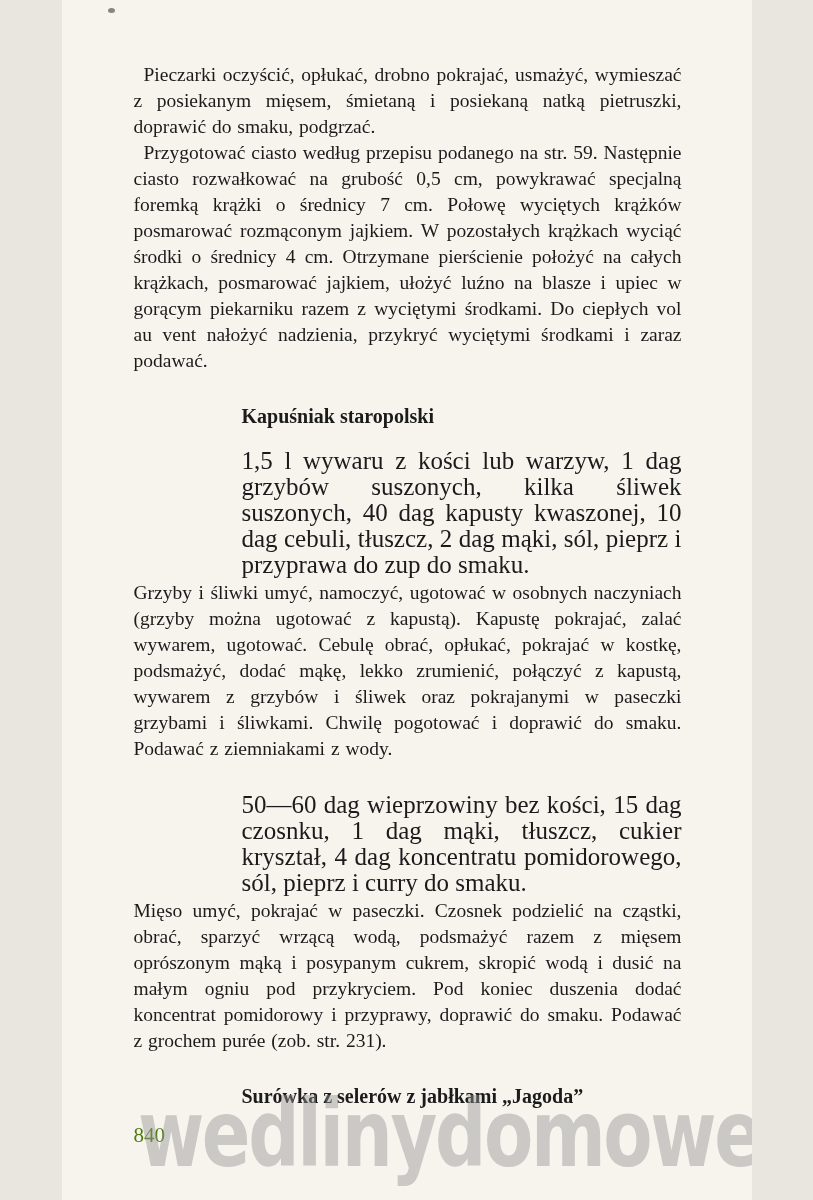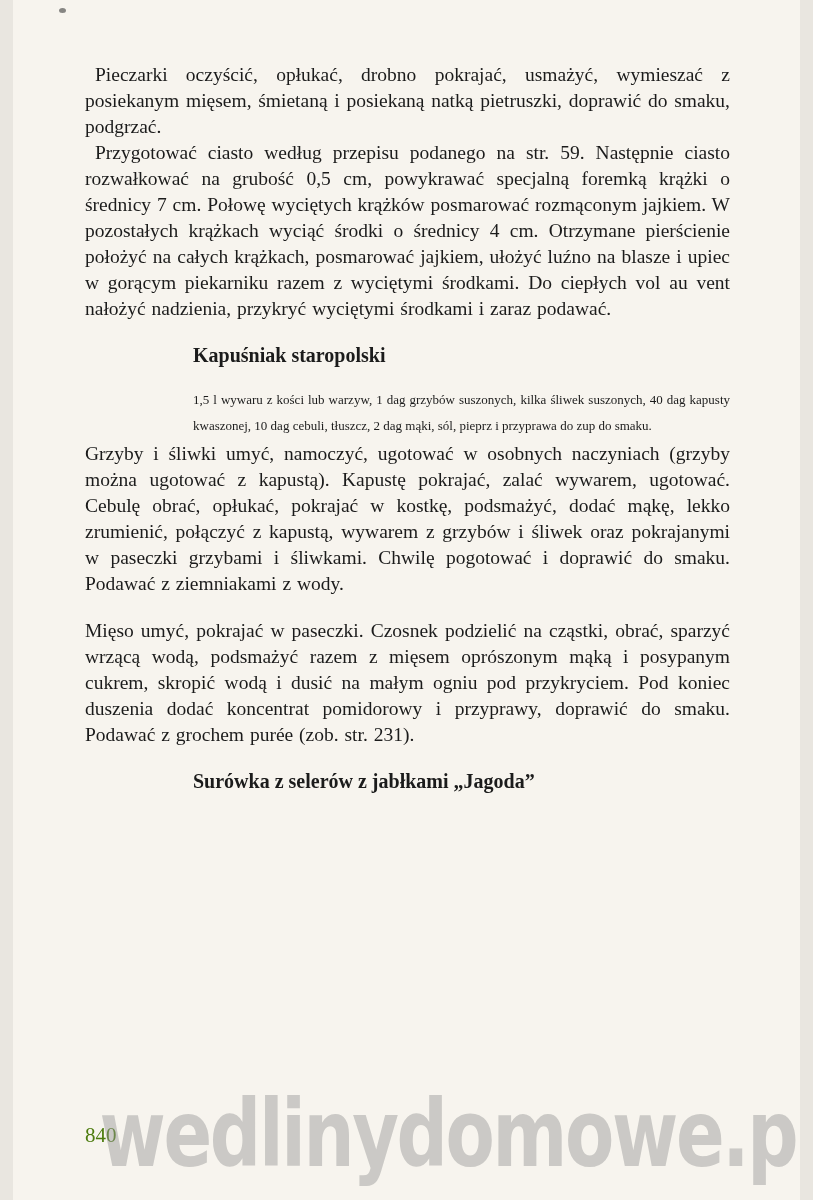--- a/index.html
+++ b/index.html
@@ -3,21 +3,21 @@
 <meta charset="utf-8">
 <style>
   * { box-sizing: border-box; }
   html, body { margin: 0; padding: 0; }
   body {
     background: #e9e6e0;
     font-family: "Liberation Serif", "DejaVu Serif", serif;
   }
   .page {
     position: relative;
-    width: 787px;
+    width: 690px;
     height: 1200px;
     margin: 0 auto;
     background: #f7f4ee;
     overflow: hidden;
     color: #1b1b1b;
   }
   .content {
     position: absolute;
     top: 62px;
     left: 72px;
@@ -26,30 +26,30 @@
   .body-para {
     margin: 0;
     font-size: 19.5px;
     line-height: 26px;
     text-align: justify;
     text-indent: 10px;
     hyphens: auto;
     -webkit-hyphens: auto;
     word-spacing: 1px;
   }
-  .recipe { margin-top: 21px; }
+  .recipe { margin-top: 30px; }
   .recipe-title {
     margin: 0 0 20px 108px;
     font-size: 20px;
     line-height: 24px;
     font-weight: bold;
   }
   .ingredients {
     margin: 0 0 0 108px;
-    font-size: 13px;
+    font-size: 25px;
     line-height: 26px;
     text-align: justify;
     hyphens: auto;
     -webkit-hyphens: auto;
   }
   .instructions {
     text-indent: 0;
     margin-top: 2px;
   }
   .page-number {
@@ -98,20 +98,21 @@
 
     <p class="body-para">Przygotować ciasto według przepisu podanego na str. 59. Następnie ciasto rozwałkować na grubość 0,5 cm, powykrawać specjalną foremką krążki o średnicy 7 cm. Połowę wyciętych krążków posmarować rozmąconym jajkiem. W pozostałych krążkach wyciąć środki o średnicy 4 cm. Otrzymane pierścienie położyć na całych krążkach, posmarować jajkiem, ułożyć luźno na blasze i upiec w gorącym piekarniku razem z wyciętymi środkami. Do ciepłych vol au vent nałożyć nadzienia, przykryć wyciętymi środkami i zaraz podawać.</p>
 
     <section class="recipe">
       <h2 class="recipe-title">Kapuśniak staropolski</h2>
       <p class="ingredients">1,5 l wywaru z kości lub warzyw, 1 dag grzybów suszonych, kilka śliwek suszonych, 40 dag kapusty kwaszonej, 10 dag cebuli, tłuszcz, 2 dag mąki, sól, pieprz i przyprawa do zup do smaku.</p>
       <p class="body-para instructions">Grzyby i śliwki umyć, namoczyć, ugotować w osobnych naczyniach (grzyby można ugotować z kapustą). Kapustę pokrajać, zalać wywarem, ugotować. Cebulę obrać, opłukać, pokrajać w kostkę, podsmażyć, dodać mąkę, lekko zrumienić, połączyć z kapustą, wywarem z grzybów i śliwek oraz pokrajanymi w paseczki grzybami i śliwkami. Chwilę pogotować i doprawić do smaku. Podawać z ziemniakami z wody.</p>
     </section>
 
     <section class="recipe">
+      <p class="ingredients">50—60 dag wieprzowiny bez kości, 15 dag czosnku, 1 dag mąki, tłuszcz, cukier kryształ, 4 dag koncentratu pomidorowego, sól, pieprz i curry do smaku.</p>
       <p class="body-para instructions">Mięso umyć, pokrajać w paseczki. Czosnek podzielić na cząstki, obrać, sparzyć wrzącą wodą, podsmażyć razem z mięsem oprószonym mąką i posypanym cukrem, skropić wodą i dusić na małym ogniu pod przykryciem. Pod koniec duszenia dodać koncentrat pomidorowy i przyprawy, doprawić do smaku. Podawać z grochem purée (zob. str. 231).</p>
     </section>
 
     <section class="recipe">
       <h2 class="recipe-title">Surówka z selerów z jabłkami „Jagoda”</h2>
     </section>
 
   </div>
 
   <div class="page-number">840</div>

